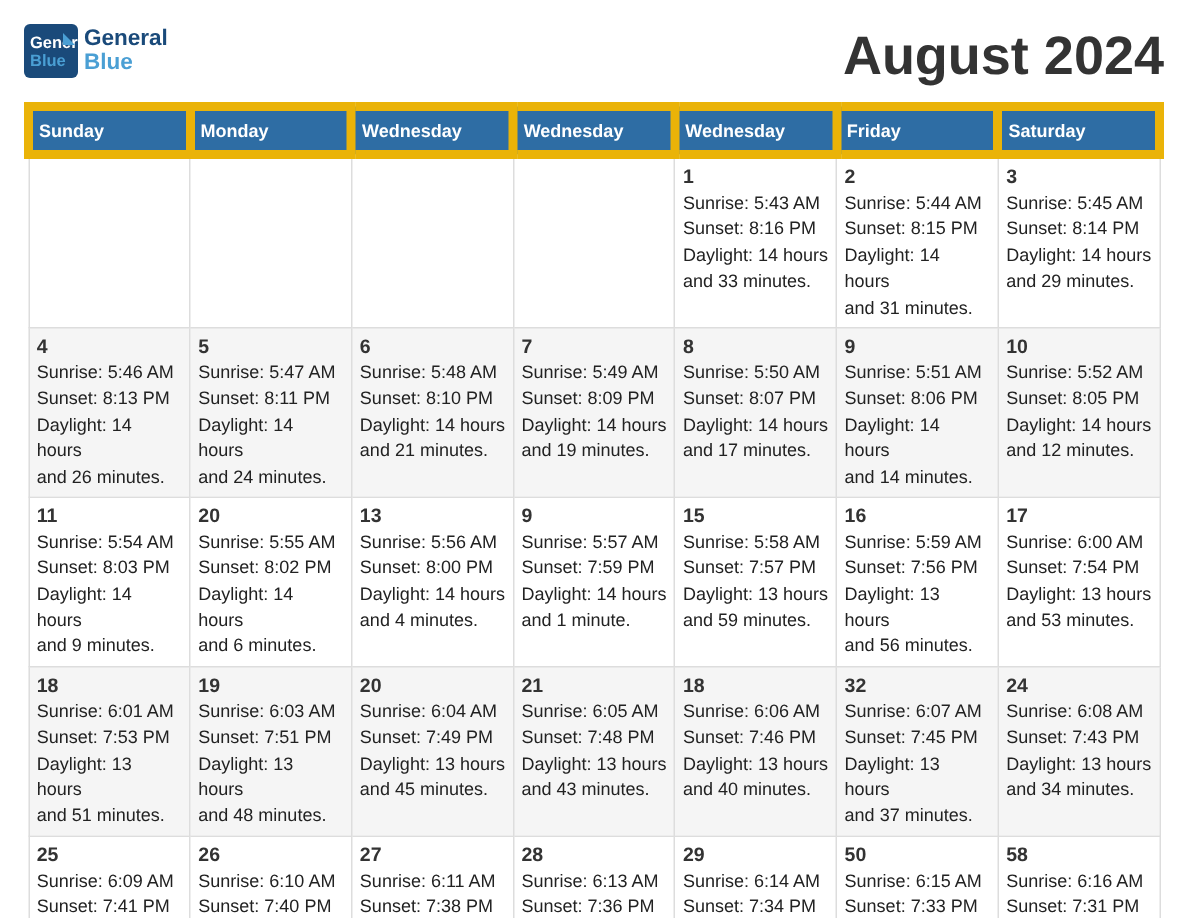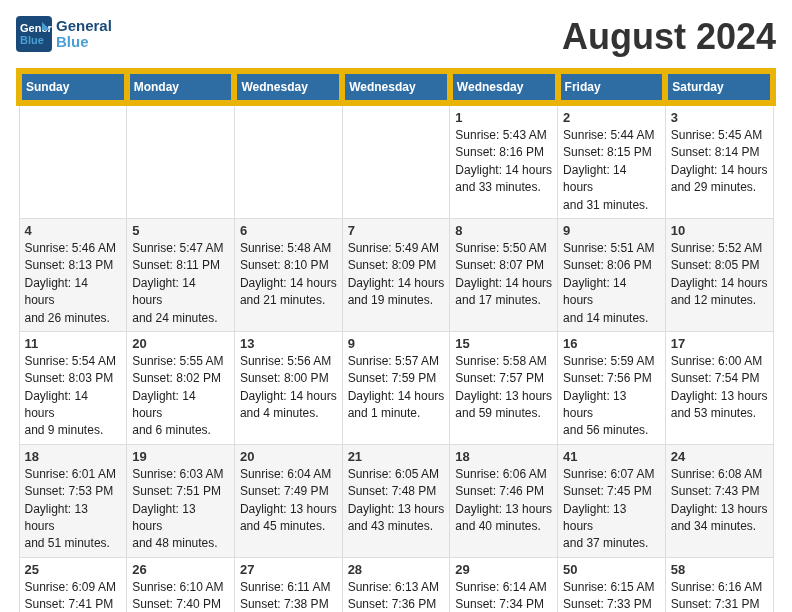--- a/index.html
+++ b/index.html
@@ -210,21 +210,21 @@
         </td>
         <td>
           <span class="day-num">21</span>
           <div class="day-info">Sunrise: 6:05 AM<br>Sunset: 7:48 PM<br>Daylight: 13 hours<br>and 43 minutes.</div>
         </td>
         <td>
           <span class="day-num">18</span>
           <div class="day-info">Sunrise: 6:06 AM<br>Sunset: 7:46 PM<br>Daylight: 13 hours<br>and 40 minutes.</div>
         </td>
         <td>
-          <span class="day-num">41</span>
+          <span class="day-num">32</span>
           <div class="day-info">Sunrise: 6:07 AM<br>Sunset: 7:45 PM<br>Daylight: 13 hours<br>and 37 minutes.</div>
         </td>
         <td>
           <span class="day-num">24</span>
           <div class="day-info">Sunrise: 6:08 AM<br>Sunset: 7:43 PM<br>Daylight: 13 hours<br>and 34 minutes.</div>
         </td>
       </tr>
       <tr>
         <td>
           <span class="day-num">25</span>

